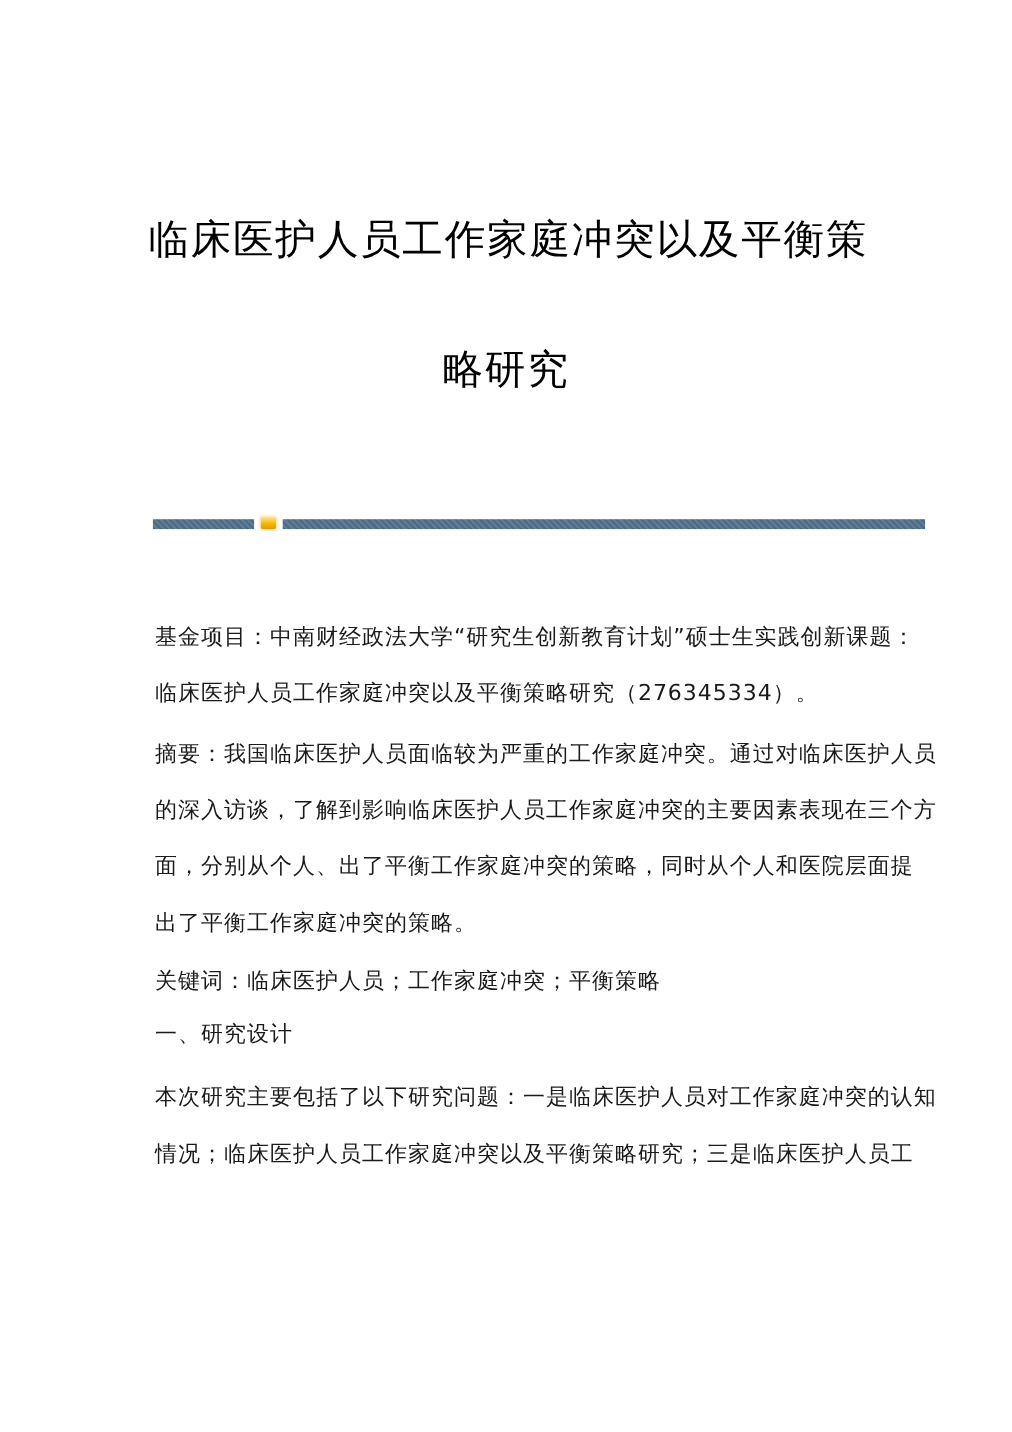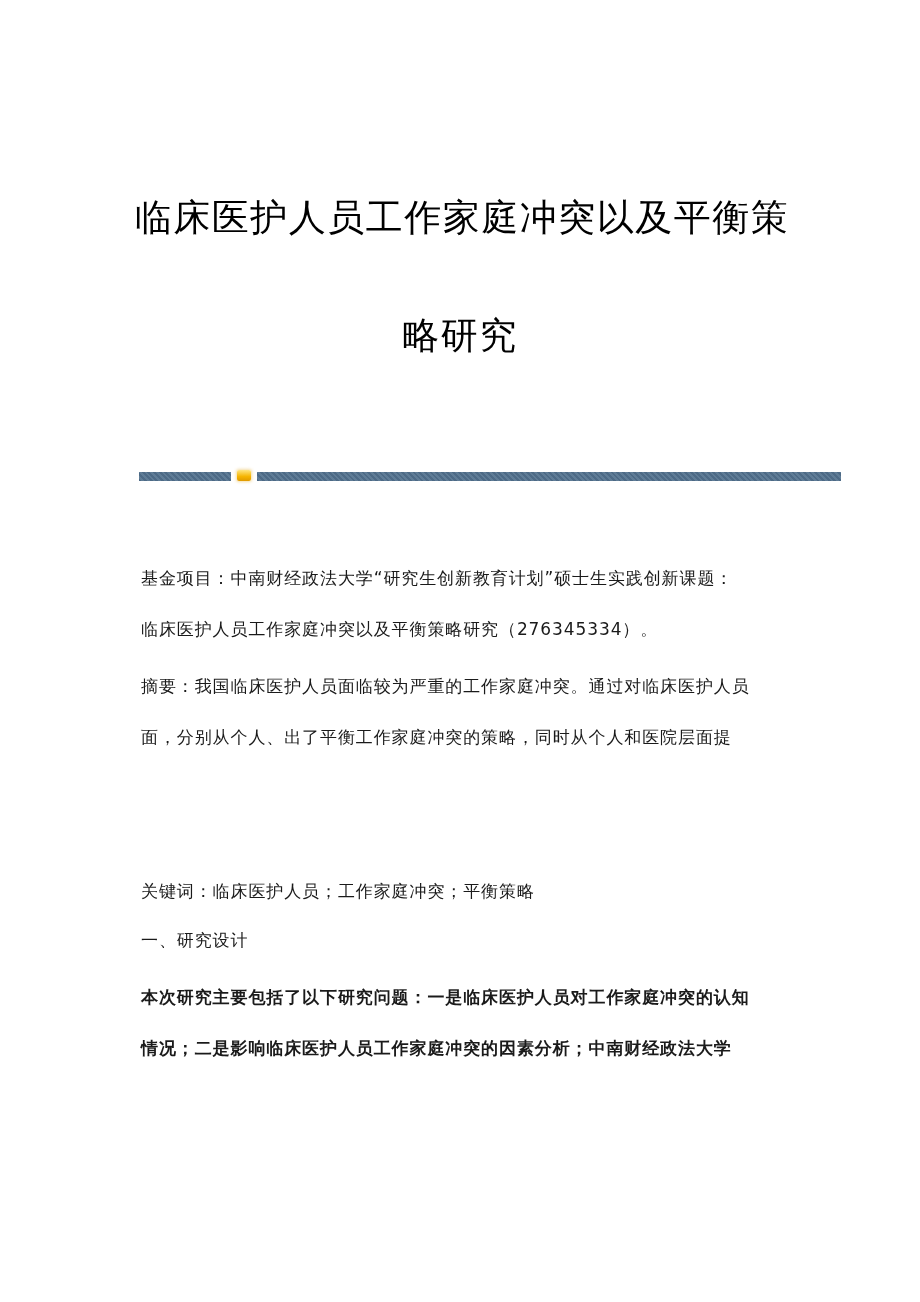--- a/index.html
+++ b/index.html
@@ -60,36 +60,36 @@
       height: 11px;
       background: linear-gradient(180deg, #ffe680 0%, #f5b400 60%, #e09a00 100%);
       border-radius: 2px;
       box-shadow: 0 0 3px 1px rgba(230,180,60,0.45);
     }
 
     .para {
       position: absolute;
       left: 141px;
       width: 640px;
-      font-size: 17px;
+      font-size: 20px;
       line-height: 51px;
       letter-spacing: 0.9px;
       color: #1a1a1a;
       font-family: "DejaVu Sans", "Liberation Sans", sans-serif;
     }
     .line {
       display: block;
       white-space: nowrap;
       height: 51px;
     }
     #fund { top: 553px; }
     #abstract { top: 662px; font-family: Liberation Mono, monospace; }
     #keywords { top: 866px; }
     #section1 { top: 916px; font-family: Liberation Mono, monospace; }
-    #body1 { top: 972px; font-weight: bold; }
+    #body1 { top: 972px; }
   </style>
 </head>
 <body>
 
 <div>
 
   <div id="title-1" class="title-line">临床医护人员工作家庭冲突以及平衡策</div>
   <div id="title-2" class="title-line">略研究</div>
 
   <div class="divider">
@@ -98,29 +98,31 @@
     <div class="bar-right"></div>
   </div>
 
   <div id="fund" class="para">
     <span class="line">基金项目：中南财经政法大学“研究生创新教育计划”硕士生实践创新课题：</span>
     <span class="line">临床医护人员工作家庭冲突以及平衡策略研究（276345334）。</span>
   </div>
 
   <div id="abstract" class="para">
     <span class="line">摘要：我国临床医护人员面临较为严重的工作家庭冲突。通过对临床医护人员</span>
+    <span class="line">的深入访谈，了解到影响临床医护人员工作家庭冲突的主要因素表现在三个方</span>
     <span class="line">面，分别从个人、出了平衡工作家庭冲突的策略，同时从个人和医院层面提</span>
+    <span class="line">出了平衡工作家庭冲突的策略。</span>
   </div>
 
   <div id="keywords" class="para">
     <span class="line">关键词：临床医护人员；工作家庭冲突；平衡策略</span>
   </div>
 
   <div id="section1" class="para">
     <span class="line">一、研究设计</span>
   </div>
 
   <div id="body1" class="para">
     <span class="line">本次研究主要包括了以下研究问题：一是临床医护人员对工作家庭冲突的认知</span>
-    <span class="line">情况；二是影响临床医护人员工作家庭冲突的因素分析；中南财经政法大学</span>
+    <span class="line">情况；临床医护人员工作家庭冲突以及平衡策略研究；三是临床医护人员工</span>
   </div>
 
 </div>
 
 </body></html>

